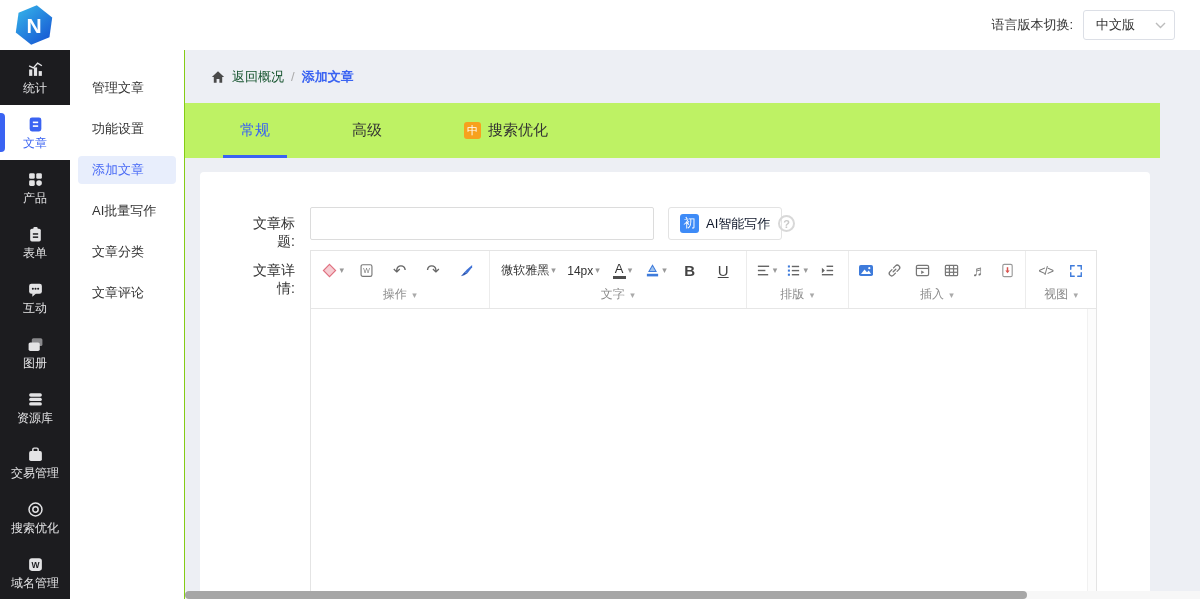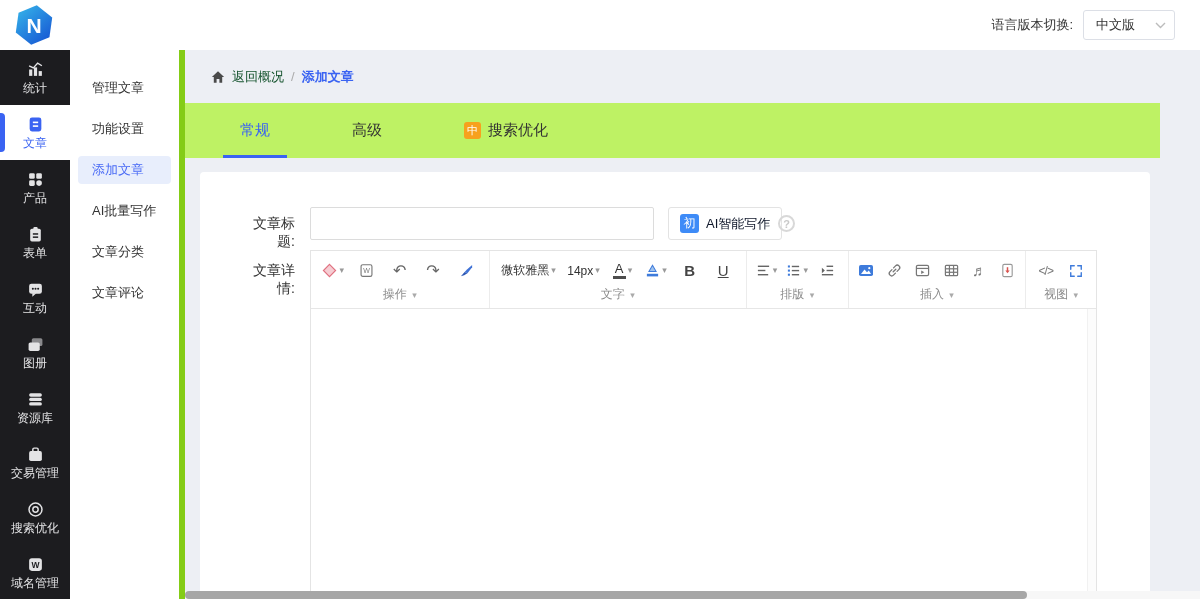--- a/index.html
+++ b/index.html
@@ -25,21 +25,21 @@
   .psitem svg { display:block; }
   .psitem.active { background:#fff; color:var(--accent,#3a63f2); }
   .psitem.active .psbar { position:absolute; left:0; top:8px; width:5px; height:39px;
     background:var(--accent,#3a63f2); border-radius:0 4px 4px 0; }
   .icon-cut { stroke:var(--sidebar-bg,#1c1c1f); }
   .psitem.active .icon-cut { stroke:#fff; }
   .icon-cut-fill { fill:var(--sidebar-bg,#1c1c1f); }
 
   
   .ssidebar { position:absolute; left:70px; top:50px; width:115px; height:549px;
-    background:#fff; border-right:6px solid #84cc16; padding-top:24px; z-index:3; }
+    background:#fff; border-right:1px solid #84cc16; padding-top:24px; z-index:3; }
   .ssitem { height:28px; line-height:28px; margin:0 8px 13px 8px; padding-left:14px;
     font-size:13px; color:#333; border-radius:4px; cursor:pointer; white-space:nowrap; }
   .ssitem.active { background:var(--active-item-bg,#e8eefc); color:#4a6bf5; }
 
   
   .main { position:absolute; left:185px; top:50px; width:1015px; height:549px;
     background:var(--main-bg,#edeff4); overflow:hidden; }
 
   .breadcrumb { position:absolute; top:0; left:0; right:0; height:53px;
     display:flex; align-items:center; gap:7px; padding-left:26px; }

